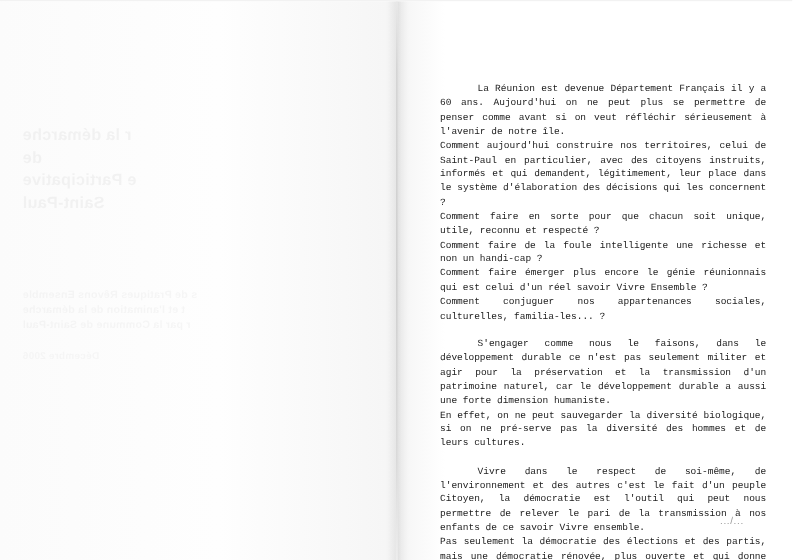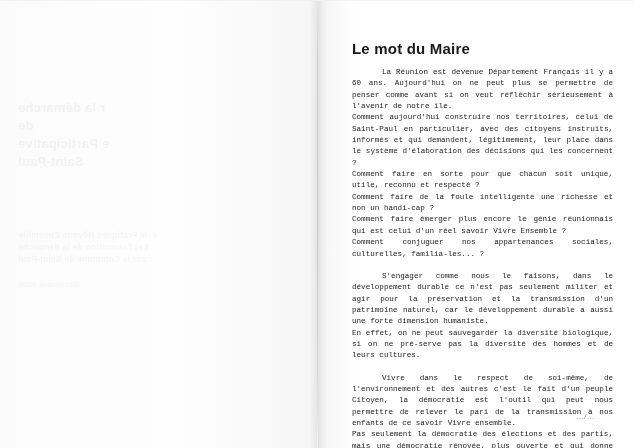--- a/index.html
+++ b/index.html
@@ -131,21 +131,20 @@
 
   <div class="bleed bleed-title">r la démarche
 de
 e Participative
 Saint-Paul</div>
   <div class="bleed bleed-sub">s de Pratiques Rêvons Ensemble
 t et l'animation de la démarche
 r par la Commune de Saint-Paul</div>
   <div class="bleed bleed-foot">Décembre 2006</div>
 
-  <h1 class="page-title">Le mot du Maire</h1>
 
   <div class="body-col">
     <p class="para indent">La Réunion est devenue Département Français il y a 60 ans. Aujourd'hui on ne peut plus se permettre de penser comme avant si on veut réfléchir sérieusement à l'avenir de notre île.
 Comment aujourd'hui construire nos territoires, celui de Saint-Paul en particulier, avec des citoyens instruits, informés et qui demandent, légitimement, leur place dans le système d'élaboration des décisions qui les concernent ?
 Comment faire en sorte pour que chacun soit unique, utile, reconnu et respecté ?
 Comment faire de la foule intelligente une richesse et non un handi-cap ?
 Comment faire émerger plus encore le génie réunionnais qui est celui d'un réel savoir Vivre Ensemble ?
 Comment conjuguer nos appartenances sociales, culturelles, familia-les... ?</p>
     <p class="para indent">S'engager comme nous le faisons, dans le développement durable ce n'est pas seulement militer et agir pour la préservation et la transmission d'un patrimoine naturel, car le développement durable a aussi une forte dimension humaniste.
 En effet, on ne peut sauvegarder la diversité biologique, si on ne pré-serve pas la diversité des hommes et de leurs cultures.</p>

